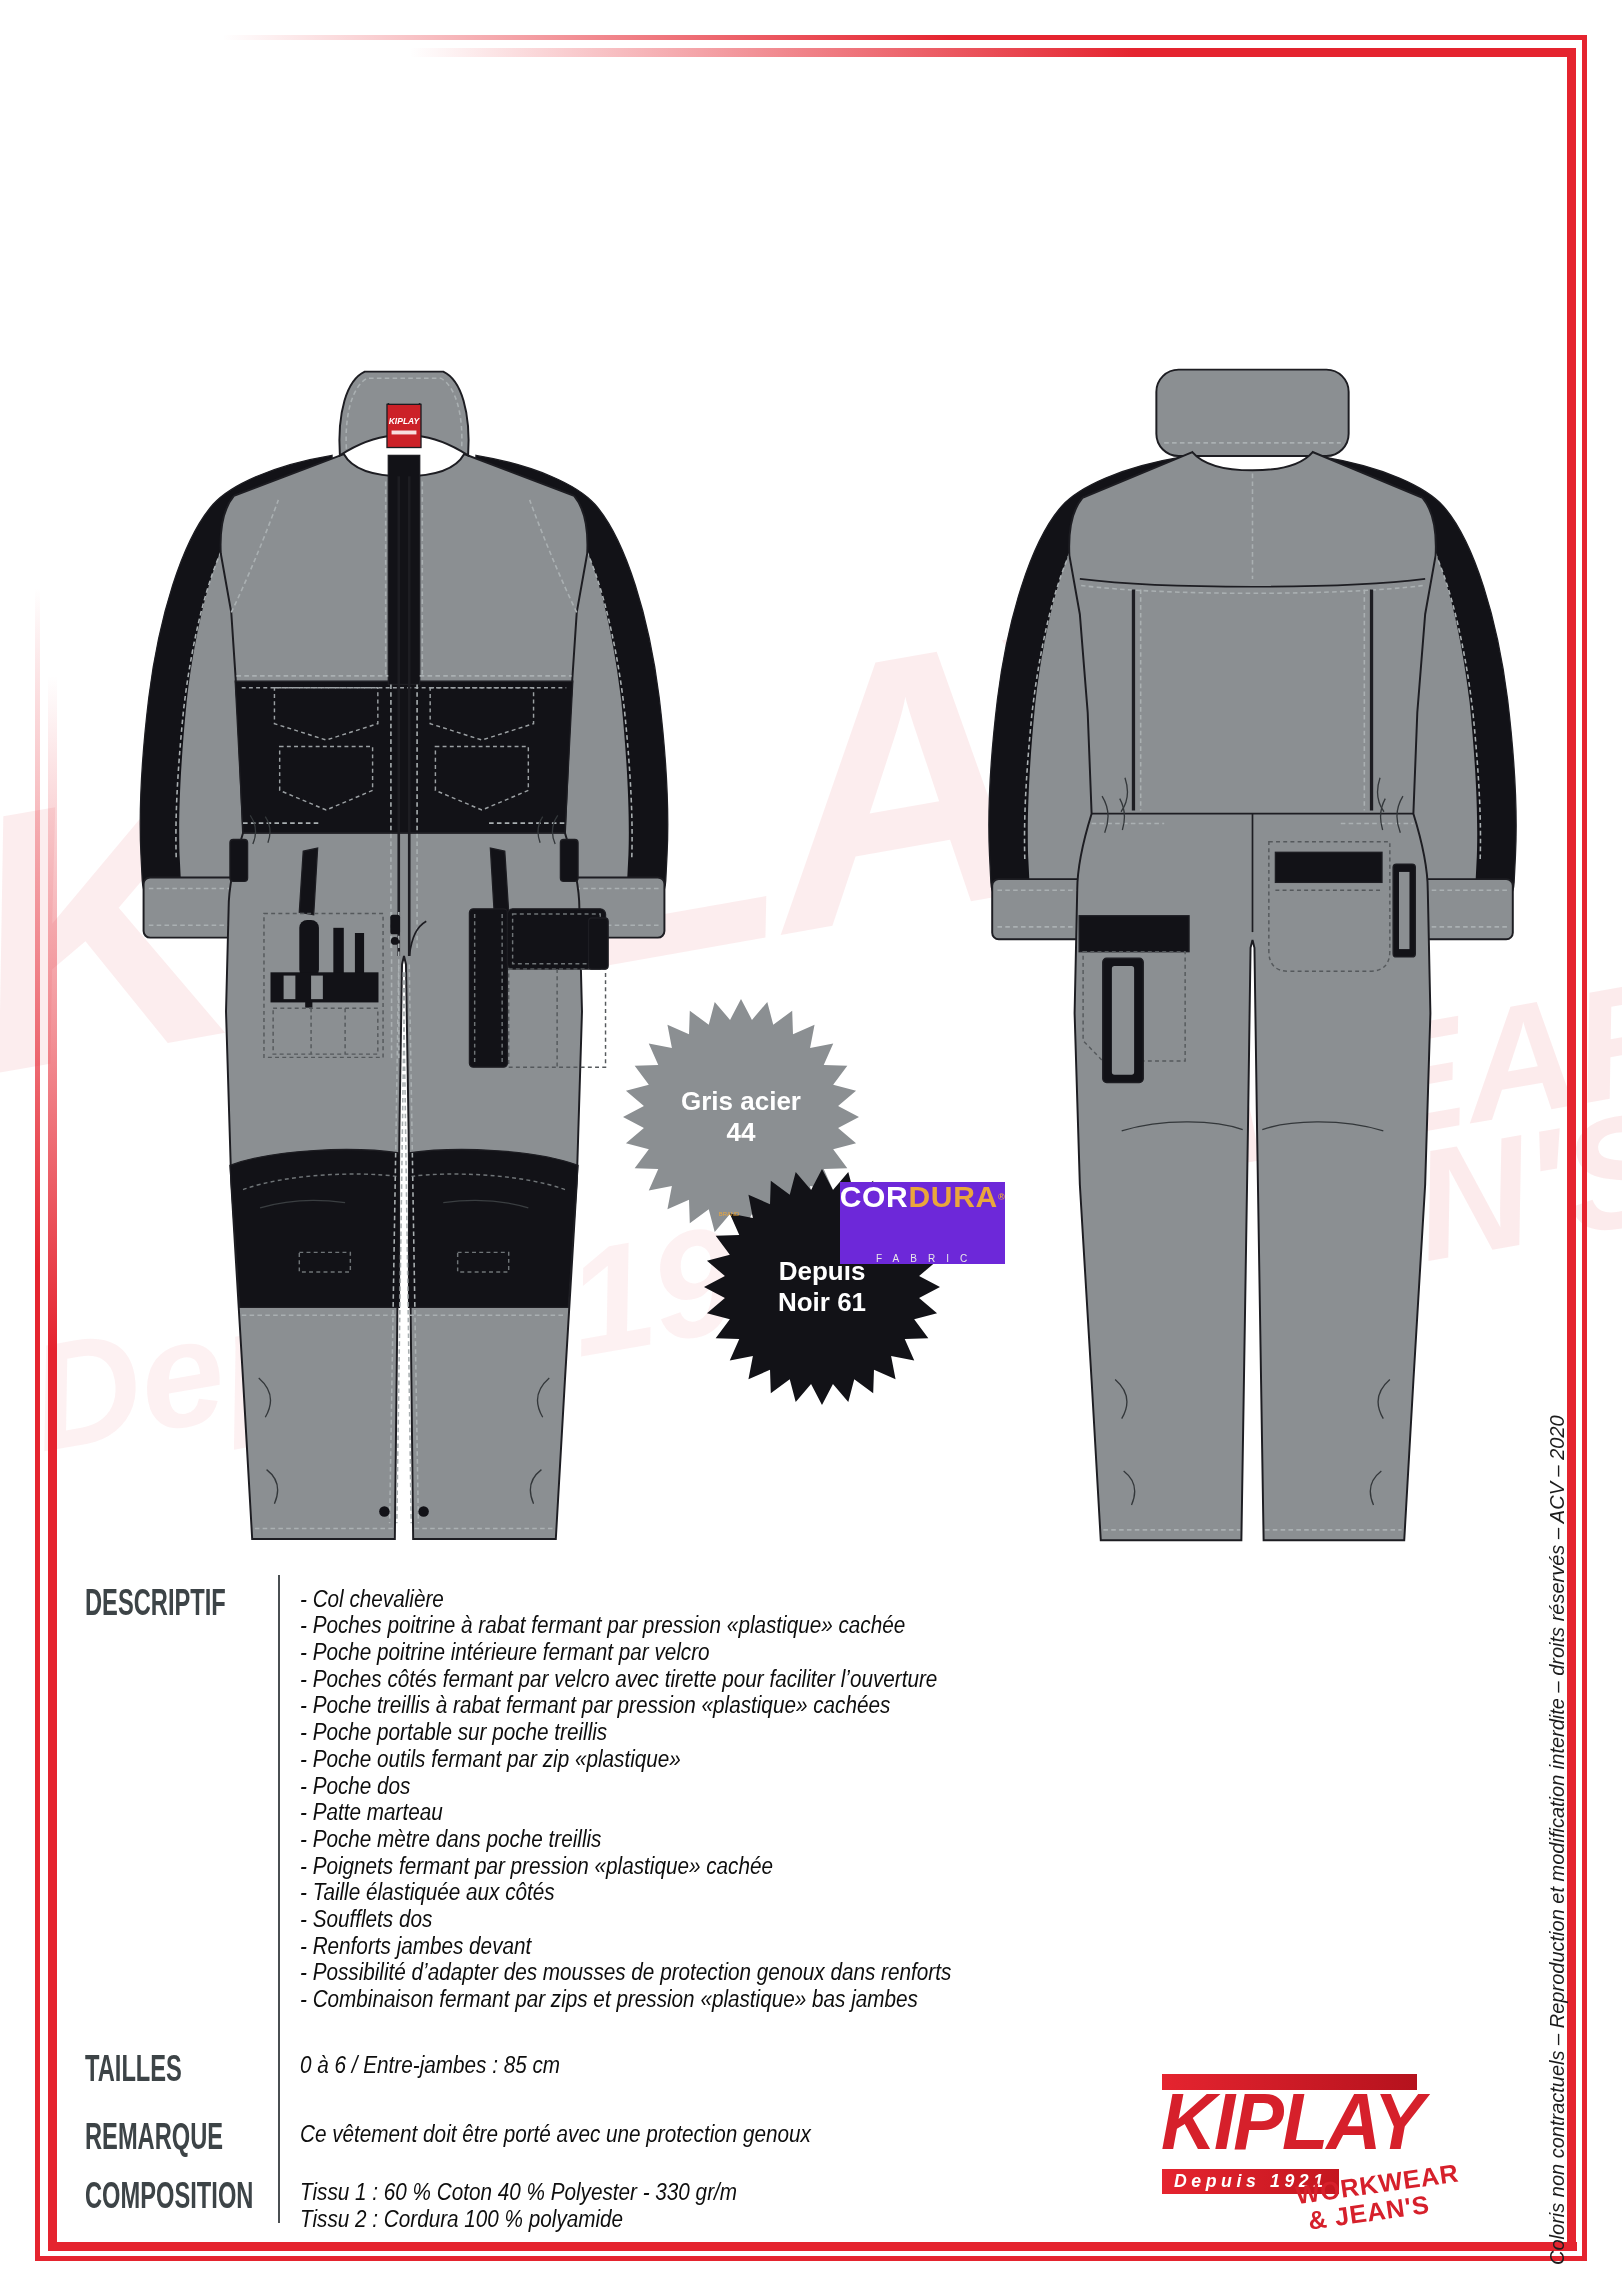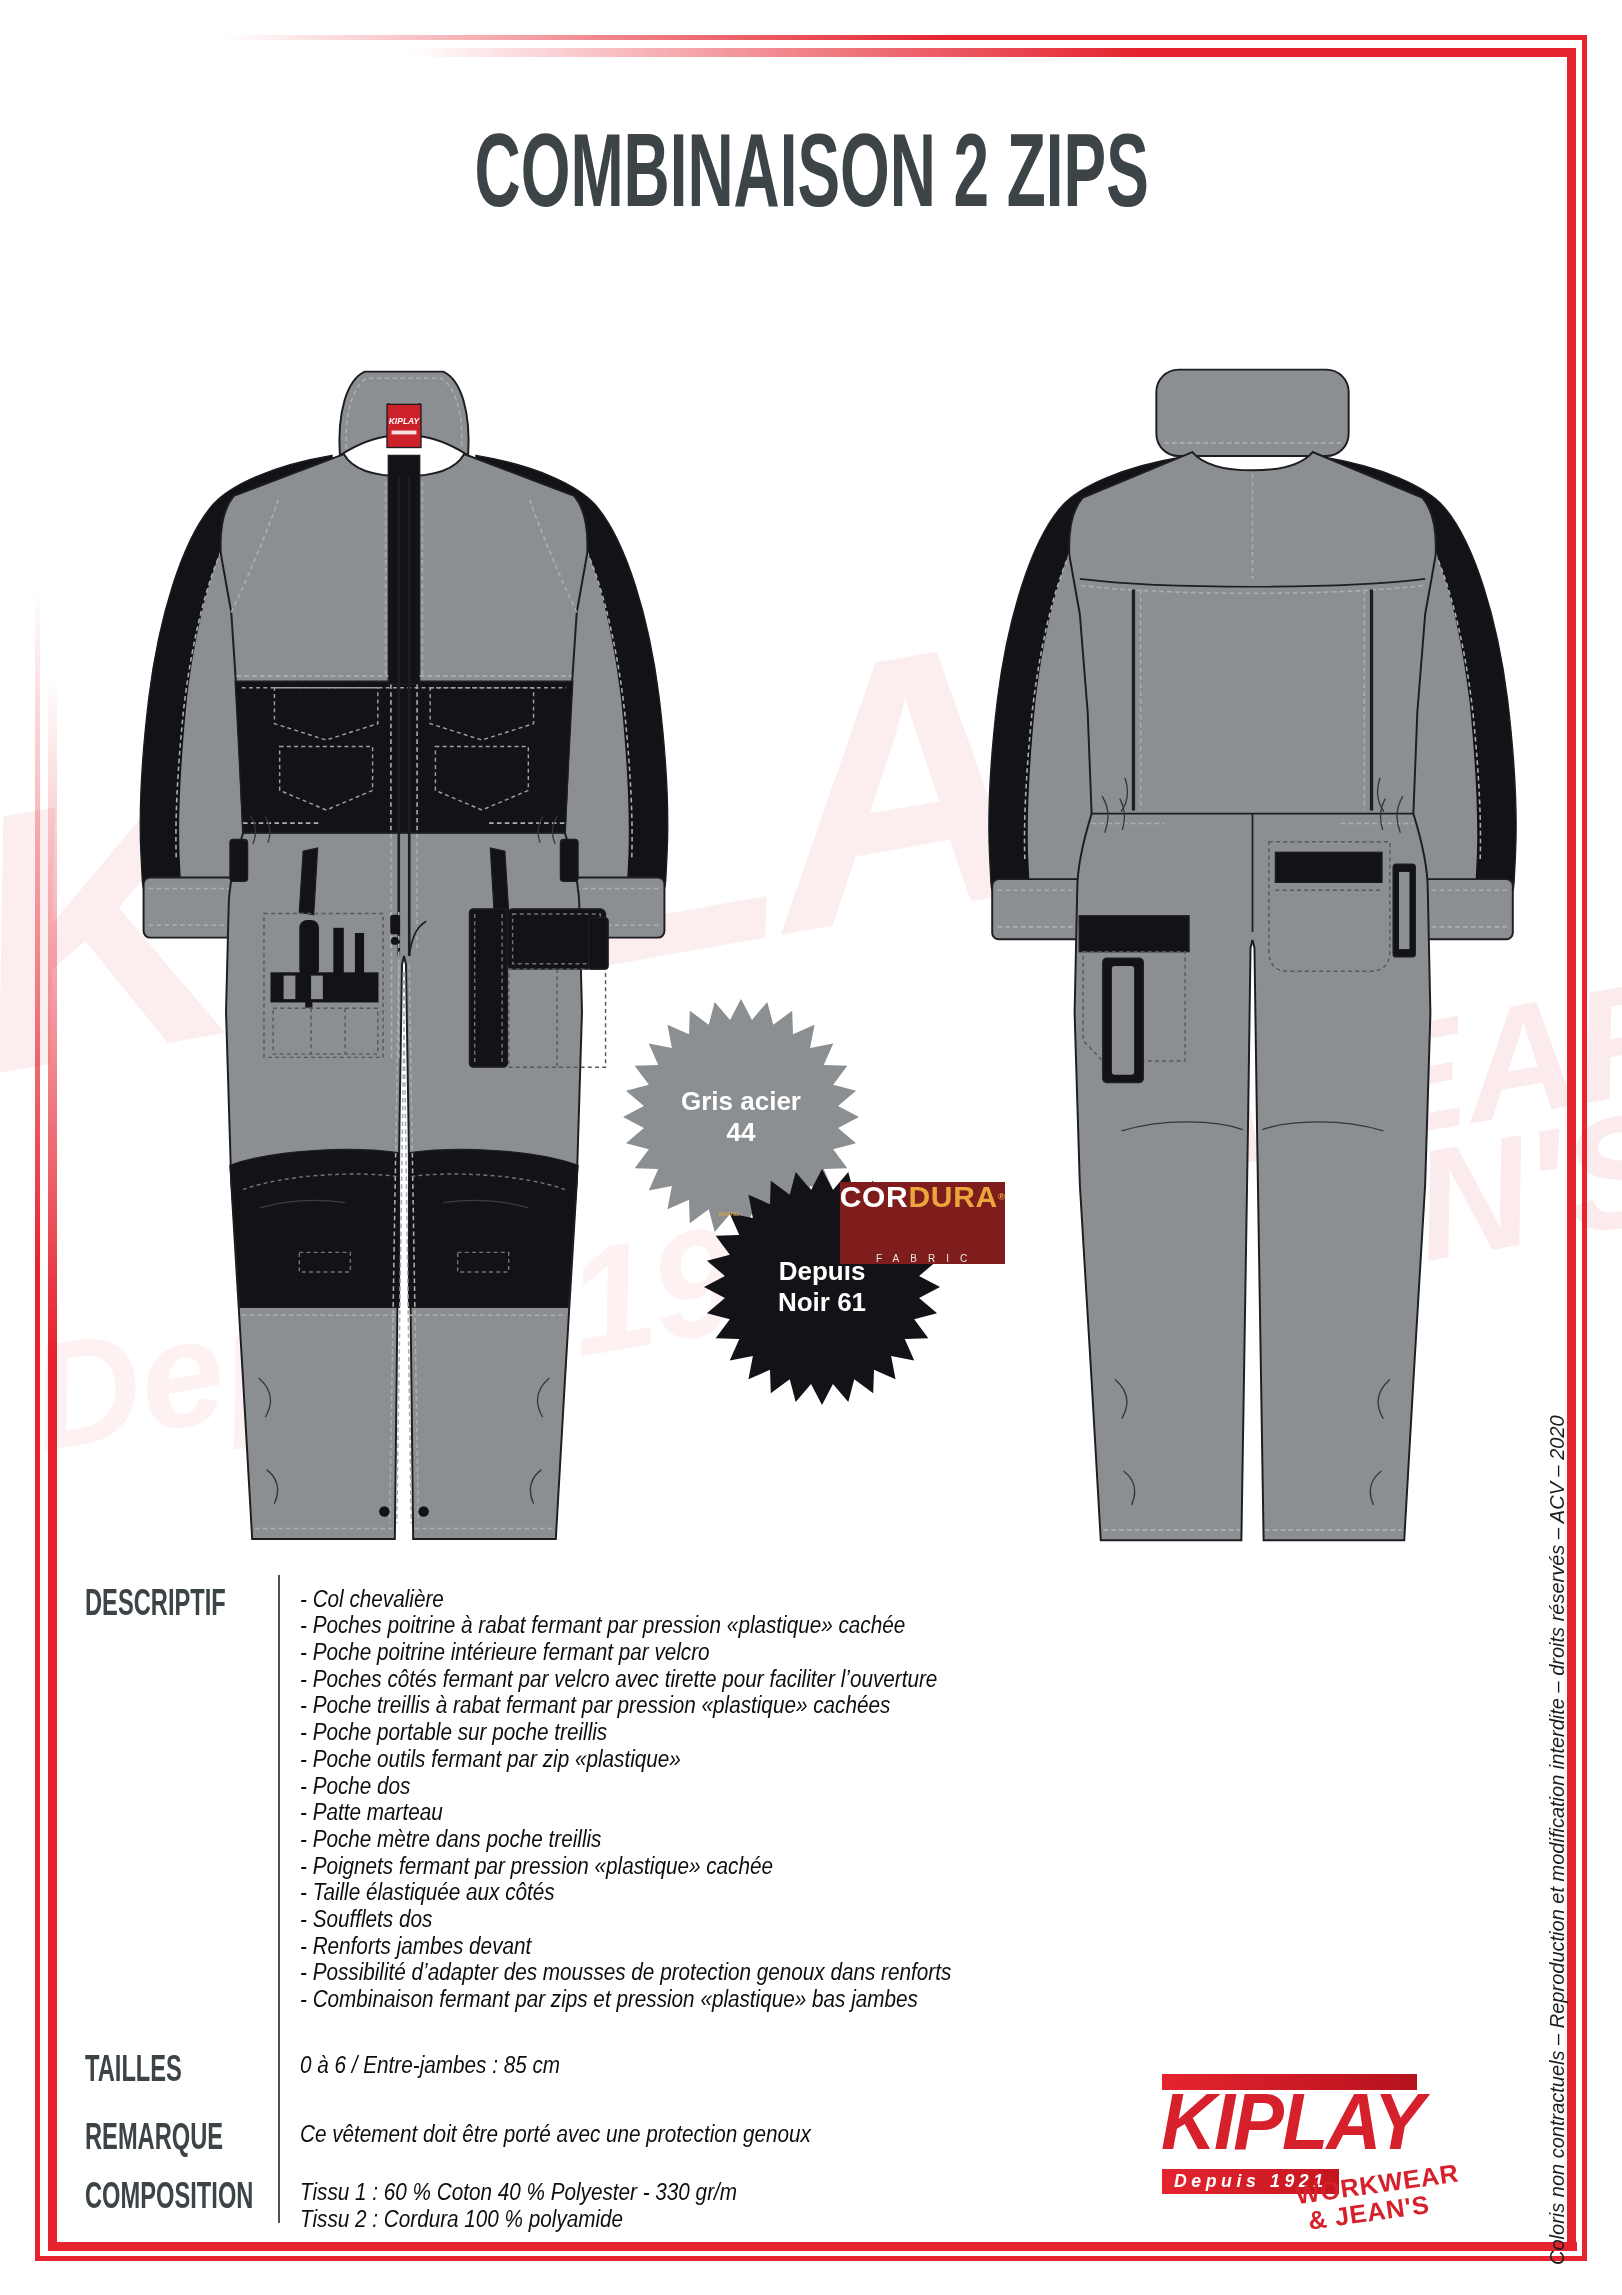--- a/index.html
+++ b/index.html
@@ -43,21 +43,21 @@
   svg .stitchd{fill:none;stroke:#6f7477;stroke-width:2.2;stroke-dasharray:6 5;}
   svg .ln{fill:none;stroke:#1d1d22;stroke-width:2.6;}
   svg .crease{fill:none;stroke:#33373a;stroke-width:2;}
 
   
   .star-wrap{width:236px;height:236px;}
   .star-label{position:absolute;left:0;top:0;width:100%;height:100%;display:flex;flex-direction:column;
       align-items:center;justify-content:center;color:#fff;font-weight:bold;font-size:26px;line-height:31px;}
 
   
-  .cordura{left:840px;top:1182px;width:165px;height:82px;background:#7f1d1d;color:#fff;
+  .cordura{left:840px;top:1182px;width:165px;height:82px;background:#6d28d9;color:#fff;
       display:flex;flex-direction:column;align-items:center;justify-content:center;z-index:6;}
   .cordura .row1{font-size:30px;font-weight:bold;letter-spacing:0.7px;line-height:30px;}
   .cordura .gold{color:#eaa63c;}
   .cordura .reg{font-size:9.2px;vertical-align:top;color:#eaa63c;}
   .cordura .brand{font-size:5.9px;color:#eaa63c;align-self:flex-end;margin-right:18.3px;line-height:5.9px;}
   .cordura .fabric{font-size:10px;letter-spacing:11px;margin-top:5.2px;margin-left:9.2px;color:#e8e8e8;}
 
   
   .spec{left:85px;top:1570px;width:1427px;height:694px;}
   .sec-label{position:absolute;left:0;color:#3d4447;font-weight:bold;font-size:37px;
@@ -95,21 +95,20 @@
   <div class="fr fr-top-outer"></div>
   <div class="fr fr-top-inner"></div>
   <div class="fr fr-left-outer"></div>
   <div class="fr fr-left-inner"></div>
   <div class="fr fr-right-outer"></div>
   <div class="fr fr-right-inner"></div>
   <div class="fr fr-bottom-outer"></div>
   <div class="fr fr-bottom-inner"></div>
 
   <div class="abs title">
-    <div><span class="t">COMBINAISON 2 ZIPS</span></div>
   </div>
 
   <svg class="abs" style="left:103px;top:357px;z-index:3;" width="602" height="1211" viewBox="0 0 920 1850">
 
     <g>
       <path class="fabk" d="M350,150 C260,165 195,195 168,225 C120,280 85,400 70,520 C58,620 55,700 58,760 L60,800 C62,835 88,845 128,843 C178,841 223,828 226,795 L230,730 C248,600 278,460 308,350 C328,275 344,222 352,200 Z"></path>
       <path class="fabk0" style="fill:#8b8f92" d="M348,160 C280,178 235,202 215,232 C172,285 142,405 128,525 C118,625 115,705 117,760 L119,800 C121,825 148,835 173,833 C203,831 224,822 226,795 L230,730 C248,600 278,460 308,350 C330,270 345,220 350,160 Z"></path>
       <path class="stitch" d="M210,245 C167,300 137,420 123,540 C113,640 110,710 112,768"></path>
       <path class="crease" d="M238,545 l26,-7 M242,565 l24,-6 M246,585 l20,-5"></path>
       <rect class="fabg" x="62" y="795" width="168" height="92" rx="10"></rect>

